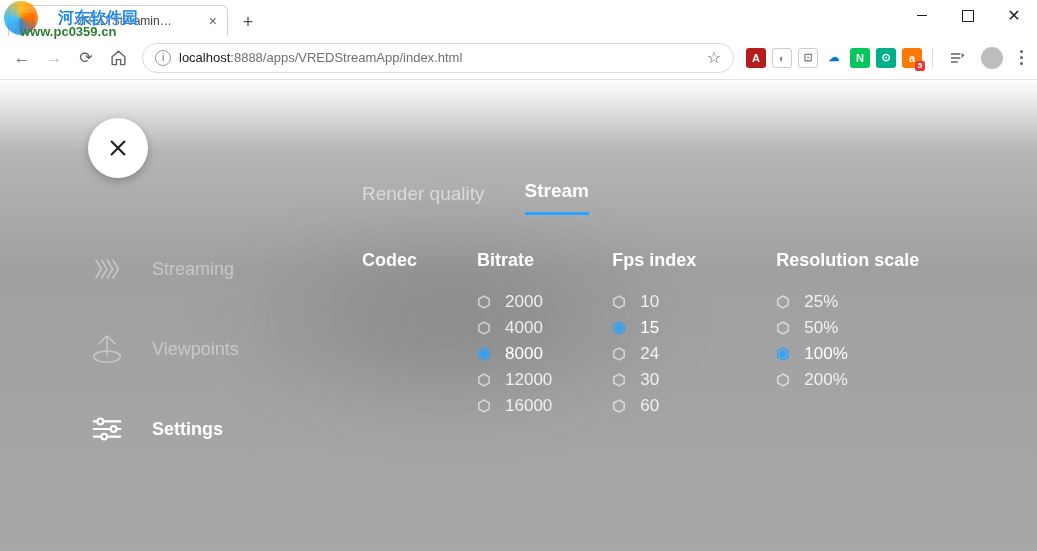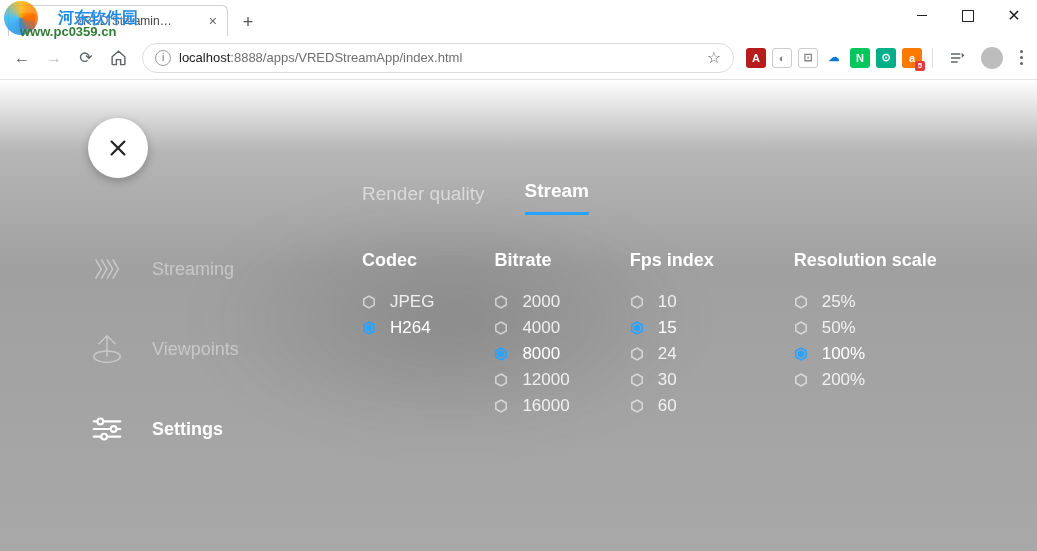--- a/index.html
+++ b/index.html
@@ -200,39 +200,20 @@
 
   <div class="tabs">
     <div class="tab-btn">Render quality</div>
     <div class="tab-btn active">Stream</div>
   </div>
 
   <div class="columns">
 
     <div class="col">
       <h4>Codec</h4>
-      <div id="codec-opts">
-          <div class="opt">
-            <span class="hex off">
-              <svg viewBox="0 0 14 14">
-                <path class="outer" d="M7 1l5.2 3v6L7 13 1.8 10V4z"></path>
-              </svg>
-            </span>
-            <span>JPEG</span>
-          </div>
-          <div class="opt selected">
-            <span class="hex on">
-              <svg viewBox="0 0 14 14">
-                <path class="outer" d="M7 1l5.2 3v6L7 13 1.8 10V4z"></path>
-                <path class="inner" d="M7 3.2l3.3 1.9v3.8L7 10.8 3.7 8.9V5.1z"></path>
-              </svg>
-            </span>
-            <span>H264</span>
-          </div>
-        </div>
     </div>
 
     <div class="col">
       <h4>Bitrate</h4>
       <div id="bitrate-opts">
           <div class="opt">
             <span class="hex off">
               <svg viewBox="0 0 14 14">
                 <path class="outer" d="M7 1l5.2 3v6L7 13 1.8 10V4z"></path>
               </svg>

